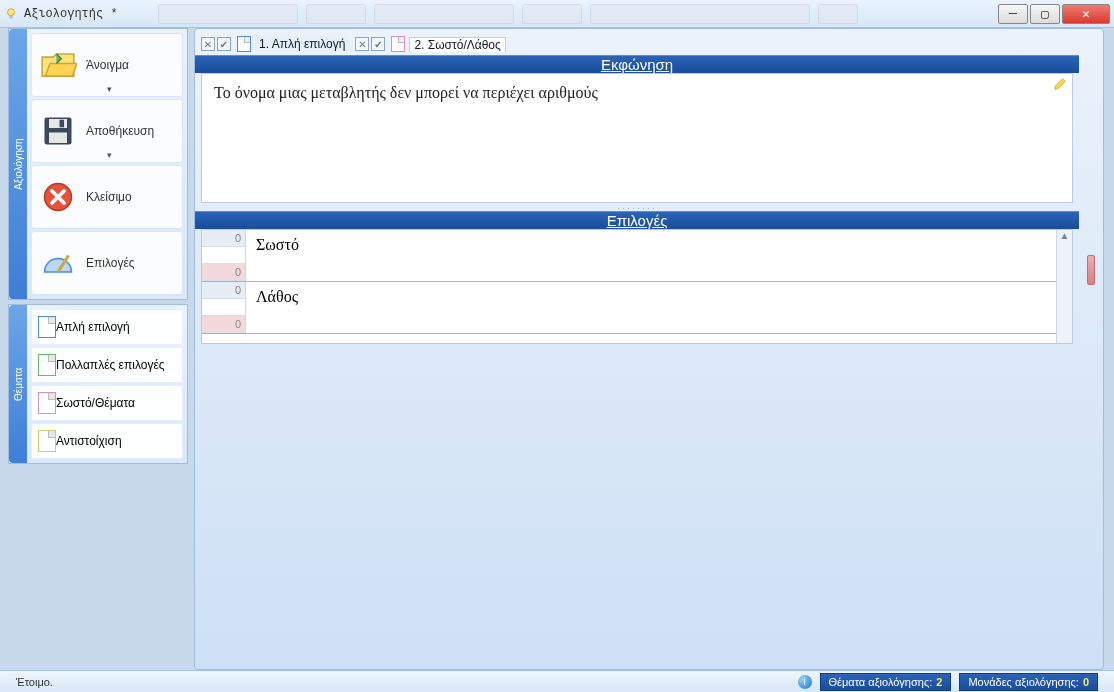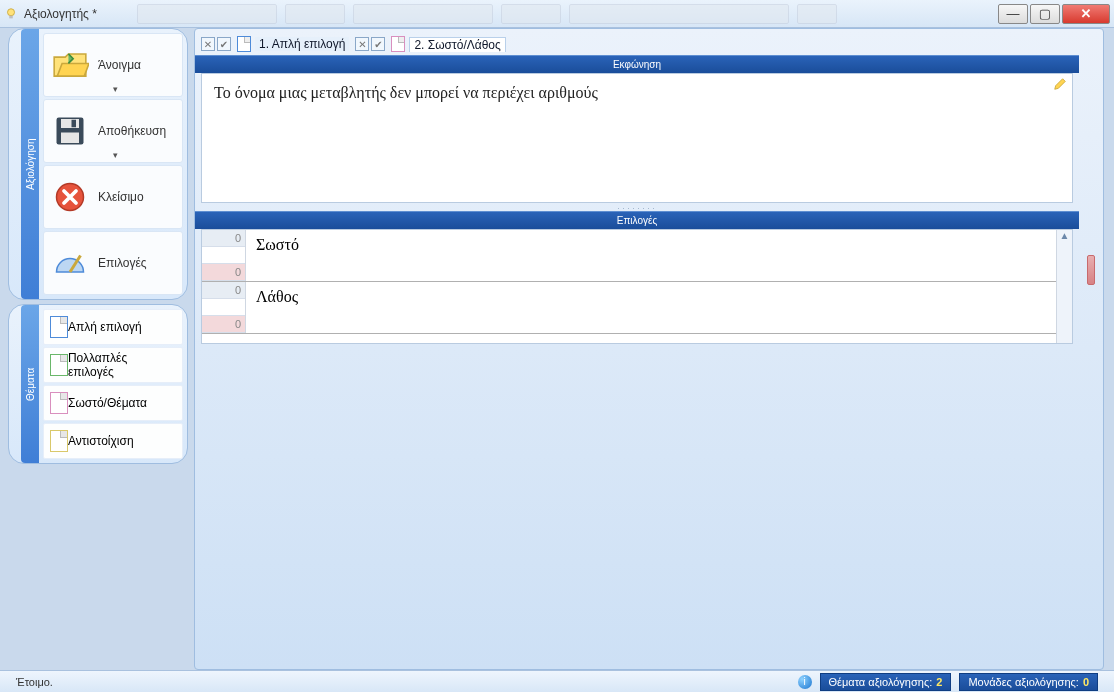--- a/index.html
+++ b/index.html
@@ -12,20 +12,21 @@
   overflow: hidden;
   position: relative;
 }
 .titlebar {
   height: 28px;
   background: linear-gradient(#eaf3fc, #d7e6f6);
   display: flex;
   align-items: center;
   padding: 0 4px;
   border-bottom: 1px solid #a9c1de;
+  font-family: Liberation Mono, monospace;
 }
 .titlebar .bulb {
   width: 14px; height: 14px;
   margin-right: 6px;
   display: inline-block;
 }
 .titlebar .title {
   flex: 0 0 auto;
   color: #333;
 }
@@ -63,24 +64,23 @@
   top: 28px; left: 8px; right: 10px; bottom: 22px;
 }
 .sidebar {
   width: 180px;
   display: flex;
   flex-direction: column;
   gap: 4px;
 }
 .panel {
   border: 1px solid #9fbde0;
-  border-radius: 16px;
+  border-radius: 0;
   background: linear-gradient(#e9f2fc,#d8e8fa);
   display: flex;
-  padding-left: 12px;
 }
 .panel-tab {
   width: 18px;
   background: linear-gradient(180deg,#3f7ed6,#6ba6e8);
   color: #fff;
   writing-mode: vertical-rl;
   transform: rotate(180deg);
   font-size: 10px;
   display: flex;
   align-items: center;
@@ -172,22 +172,23 @@
 }
 .tab .page-icon::after{content:"";position:absolute;top:0;right:0;width:5px;height:5px;background:#eee;border-left:1px solid #bbb;border-bottom:1px solid #bbb;}
 .tab.active .page-icon{border-color:#d98fbe;}
 .tab.inactive .page-icon{border-color:#4e8bd9;}
 .tab .tab-label { color:#0f172a; padding:0 4px; }
 .tab.inactive .tab-label{ background:#e6f0fb; }
 .tab.active .tab-label{ background:#fff; border-top:1px solid #b9d0ea; border-left:1px solid #b9d0ea; border-right:1px solid #b9d0ea; }
 .section-header {
   height: 18px;
   background: linear-gradient(#2a63b8,#1a4d9a);
-  color:#fff; text-align:center; font-size:10px; line-height:18px;
+  color:#fff; text-align:center; font-size:15px; line-height:18px;
   border-top:1px solid #5e8ed1;
+  text-decoration:underline;
 }
 .question-area {
   background:#fff;
   border:1px solid #b9cbe0;
   margin:0 6px;
   height: 130px;
   position:relative;
   padding:10px 12px;
   font-family: Georgia, serif;
   font-size:16px;

